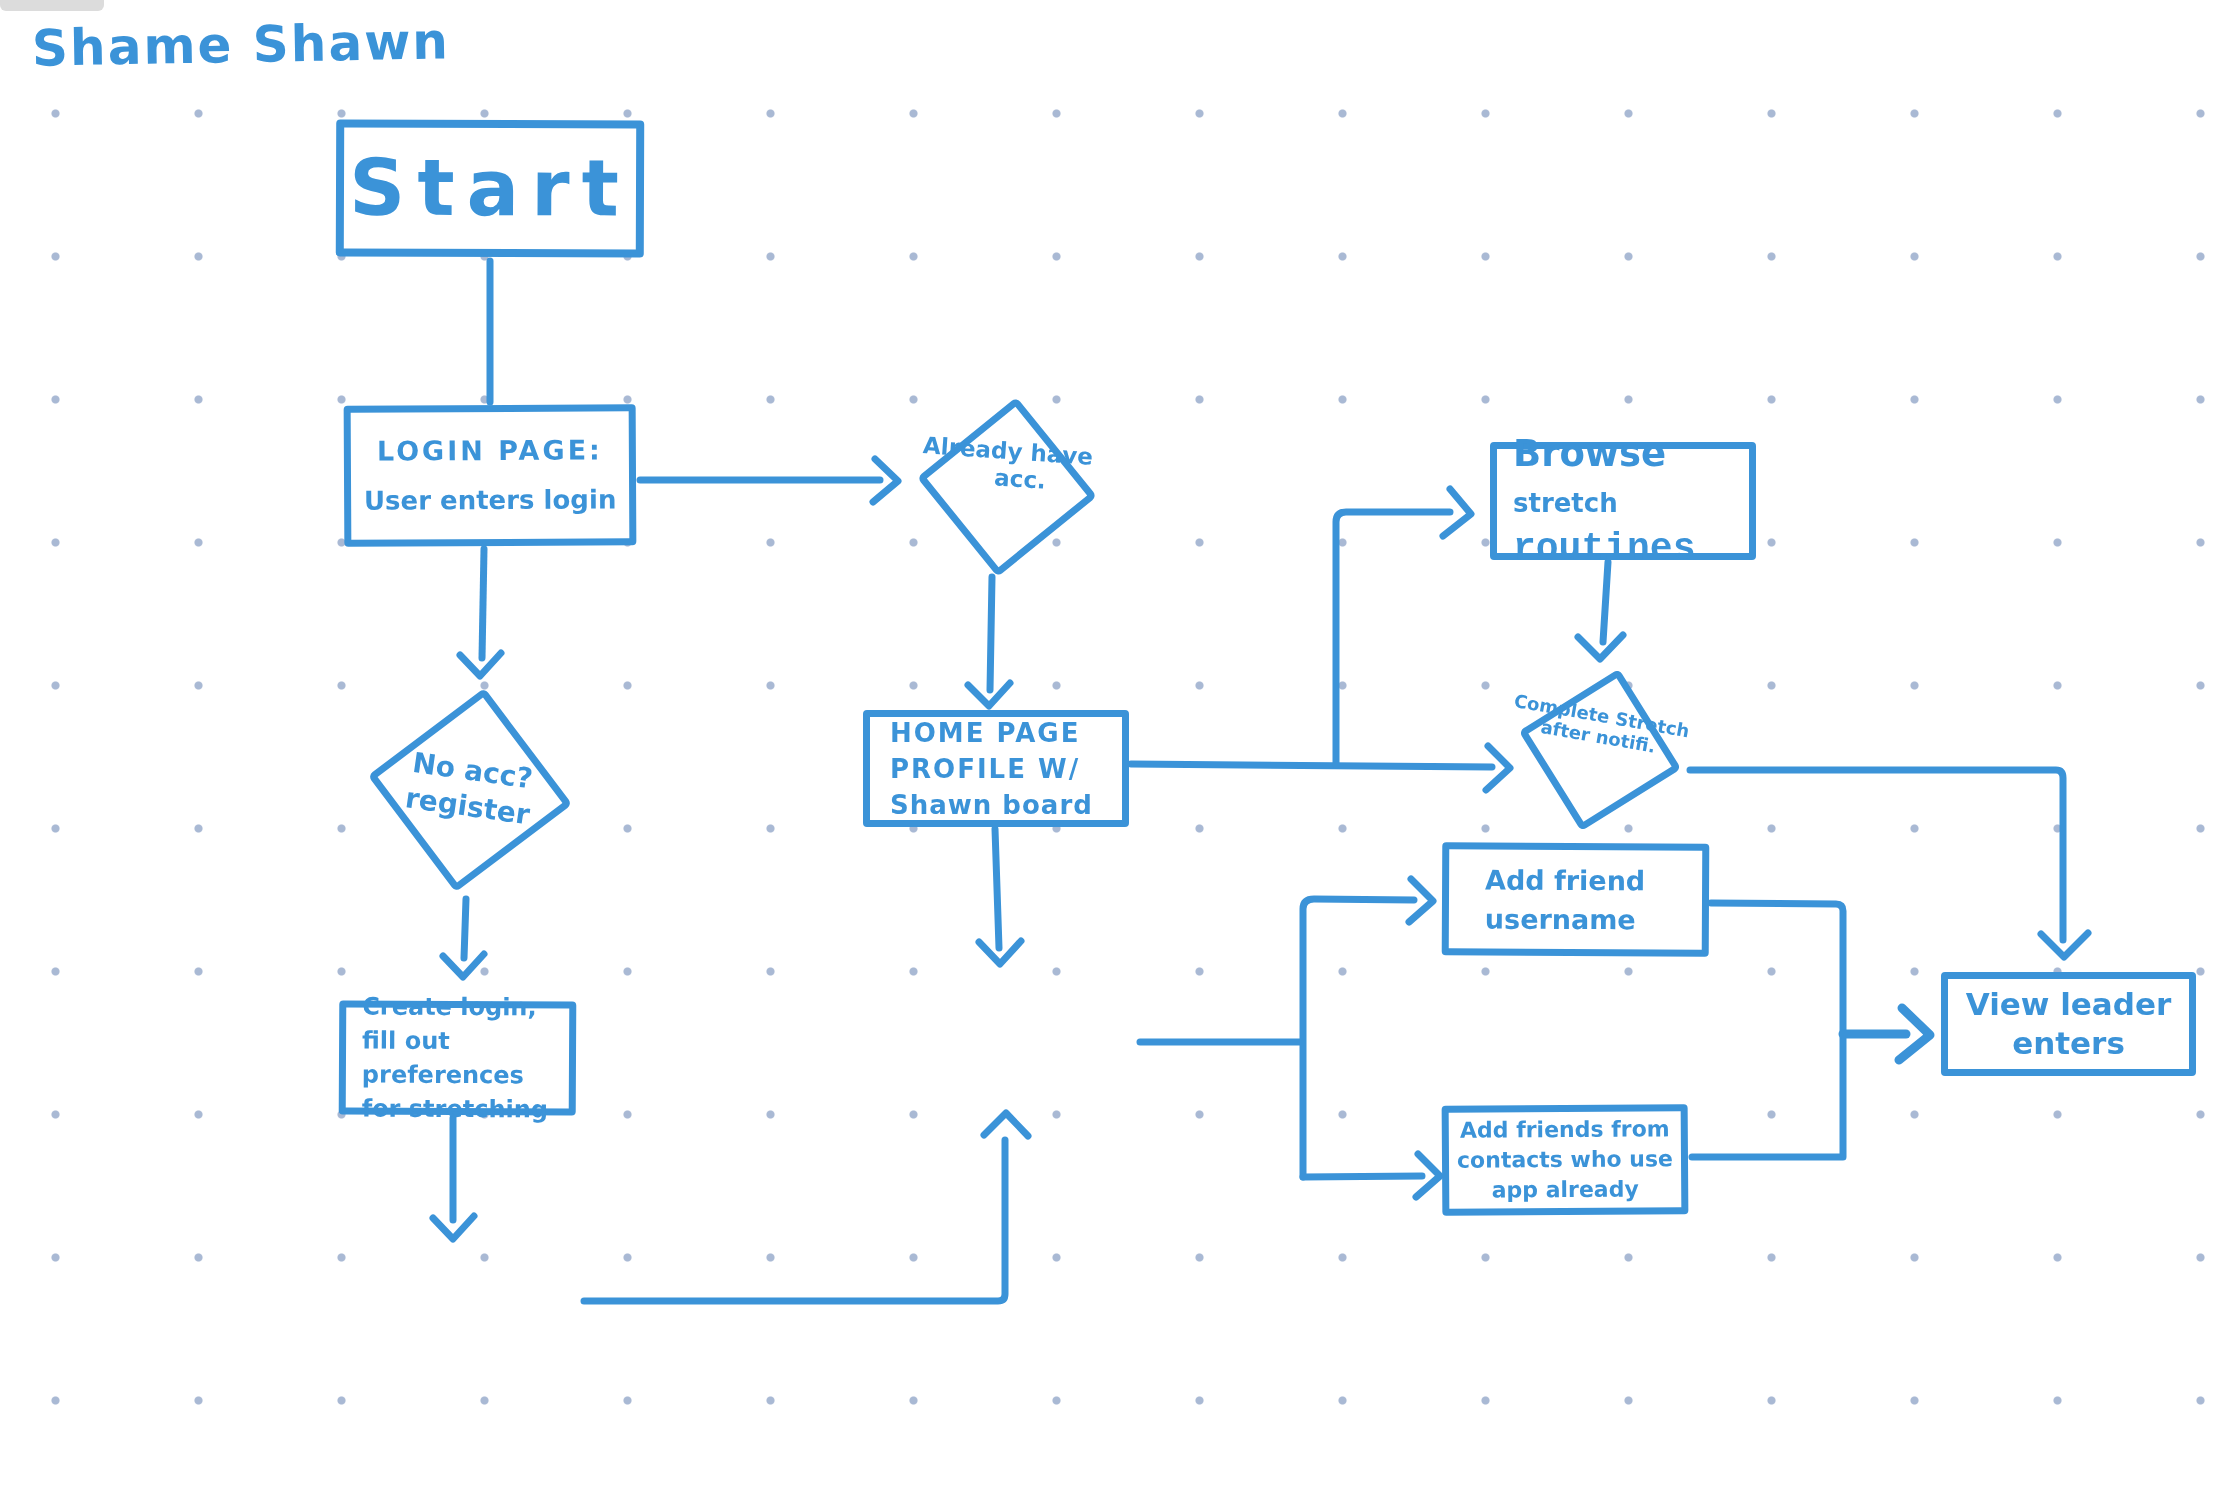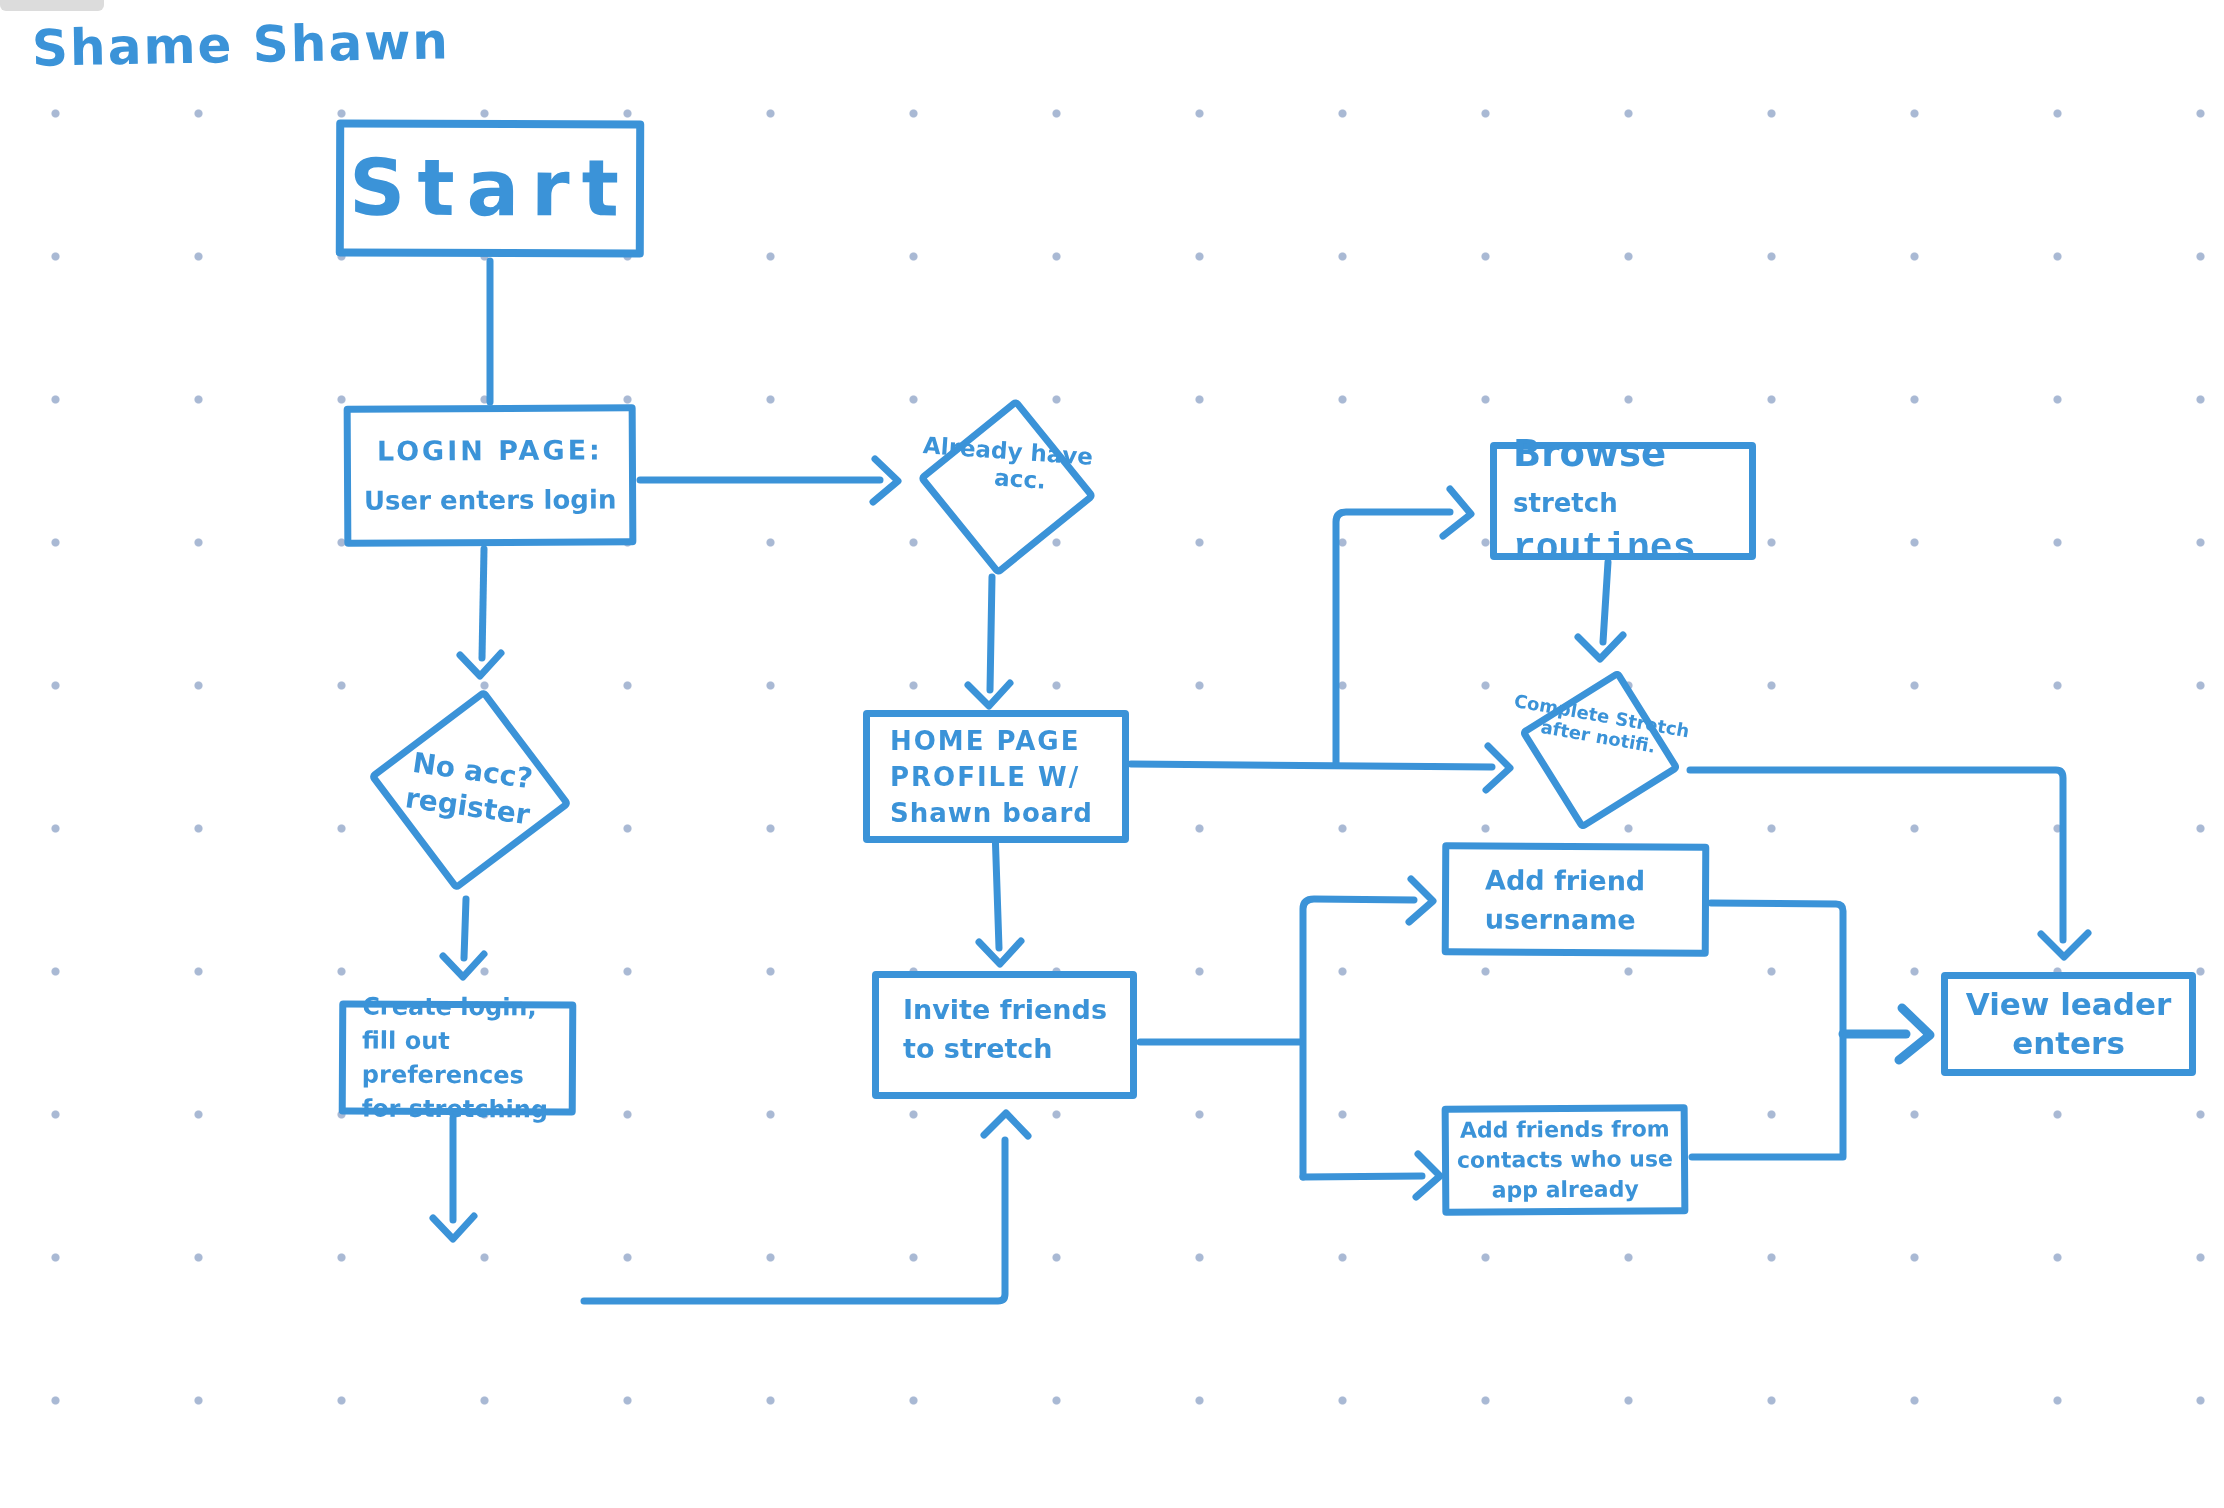--- a/index.html
+++ b/index.html
@@ -38,21 +38,21 @@
   }
 
   
   #n-start{left:336px;top:120px;width:308px;height:137px;border-width:8px;align-items:center;transform:rotate(0.2deg);}
   #n-start span{font-size:78px;letter-spacing:12px;font-weight:600;}
   #n-login{left:344px;top:405px;width:292px;height:141px;align-items:center;gap:14px;transform:rotate(-0.3deg);}
   #n-login .l1{font-size:27px;font-weight:700;letter-spacing:3px;}
   #n-login .l2{font-size:26px;}
   #n-create{left:339px;top:1001px;width:237px;height:114px;padding-left:16px;font-size:24px;line-height:34px;transform:rotate(0.3deg);}
   #n-perms{left:340px;top:1241px;width:241px;height:116px;padding-left:14px;font-size:23px;line-height:34px;transform:rotate(-0.2deg);}
-  #n-home{left:863px;top:710px;width:266px;height:133px;padding-left:20px;font-size:26px;line-height:36px;letter-spacing:2px;}
+  #n-home{left:863px;top:710px;width:266px;height:117px;padding-left:20px;font-size:26px;line-height:36px;letter-spacing:2px;}
   #n-invite{left:872px;top:971px;width:265px;height:128px;justify-content:flex-start;padding:12px 0 0 24px;font-size:27px;line-height:39px;}
   #n-browse{left:1490px;top:442px;width:266px;height:118px;padding-left:16px;line-height:42px;}
   #n-browse .big{font-size:37px;display:inline;}
   #n-browse .small{font-size:26px;display:inline;}
   #n-addfriend{left:1442px;top:843px;width:267px;height:113px;padding-left:36px;font-size:27px;line-height:39px;transform:rotate(0.3deg);}
   #n-addcontacts{left:1442px;top:1105px;width:246px;height:110px;text-align:center;font-size:22px;line-height:30px;transform:rotate(-0.4deg);}
   #n-view{left:1941px;top:972px;width:255px;height:104px;text-align:center;font-size:31px;line-height:39px;}
 
   #d-already{left:943px;top:423px;width:128px;height:128px;transform:rotate(51deg);}
   #t-already{left:907px;top:438px;width:200px;font-size:23px;line-height:27px;transform:rotate(4deg);}
@@ -173,24 +173,20 @@
     <span>for stretching</span>
   </div>
 
 
   <div class="node" id="n-home">
     <span>HOME PAGE</span>
     <span>PROFILE W/</span>
     <span style="letter-spacing:1px;">Shawn board</span>
   </div>
 
-  <div class="node" id="n-invite">
-    <span>Invite friends</span>
-    <span>to stretch</span>
-  </div>
 
   <div class="node" id="n-browse">
     <span><span class="big">Browse</span> <span class="small">stretch</span></span>
     <span class="big" style="font-size:38px;font-family:Liberation Mono, monospace;">routines</span>
   </div>
 
   <div class="node" id="n-addfriend">
     <span>Add friend</span>
     <span>username</span>
   </div>

